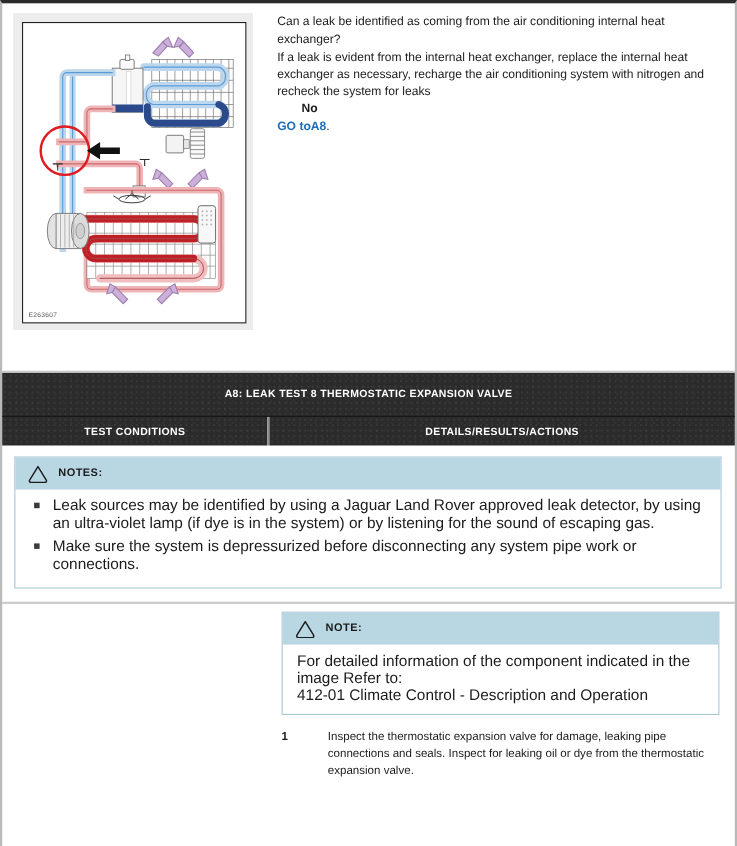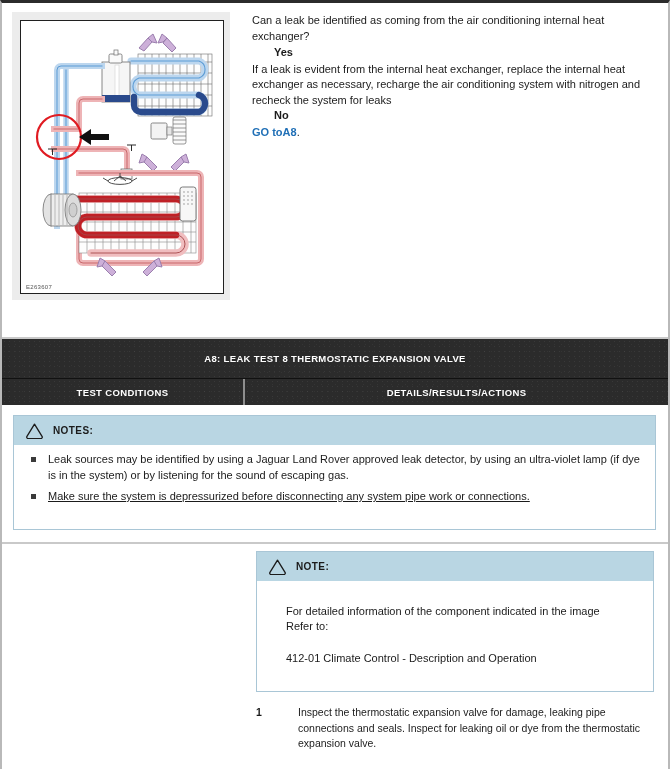--- a/index.html
+++ b/index.html
@@ -163,40 +163,40 @@
     box-sizing: border-box;
   }
   .callout-head .label {
     font-size: 10px;
     font-weight: bold;
     letter-spacing: 0.4px;
   }
   .tri-icon { display: block; }
   .callout-body {
     padding: 7px 12px 9px 13px;
-    font-size: 11px;
+    font-size: 14px;
     line-height: 15.5px;
   }
   .bullet-list { margin: 0; padding: 0; list-style: none; }
   .bullet-list li {
     position: relative;
     padding-left: 21px;
     margin-bottom: 6px;
   }
-  .bullet-list li:last-child { margin-bottom: 15px; text-decoration: underline; }
+  .bullet-list li:last-child { margin-bottom: 5px; }
   .bullet-list li::before {
     content: "";
     position: absolute;
     left: 4px;
     top: 5px;
     width: 5px;
     height: 5px;
     background: #3a3a3a;
   }
-  .note-line { margin: 16px; }
+  .note-line { margin: 0; }
 
   
   .notes-row {
     padding: 10px 12px 12px 11px;
     box-sizing: border-box;
   }
 
   
   .last-left { min-height: 144px; }
   .last-right {
@@ -378,21 +378,20 @@
 
           <span class="fig-id">E263607</span>
         </div>
       </div>
     </div>
 
     <div class="col-div"></div>
 
     <div class="col-right decision-cell">
       <p class="q-line">Can a leak be identified as coming from the air conditioning internal heat exchanger?</p>
-      <p class="answer">Yes</p>
       <p class="body-line">If a leak is evident from the internal heat exchanger, replace the internal heat exchanger as necessary, recharge the air conditioning system with nitrogen and recheck the system for leaks</p>
       <p class="answer">No</p>
       <p class="goto"><a href="#">GO toA8</a><span class="dot">.</span></p>
     </div>
   </div>
 
   <div class="banner banner-title">
     <span>A8: LEAK TEST 8 THERMOSTATIC EXPANSION VALVE</span>
   </div>
 

